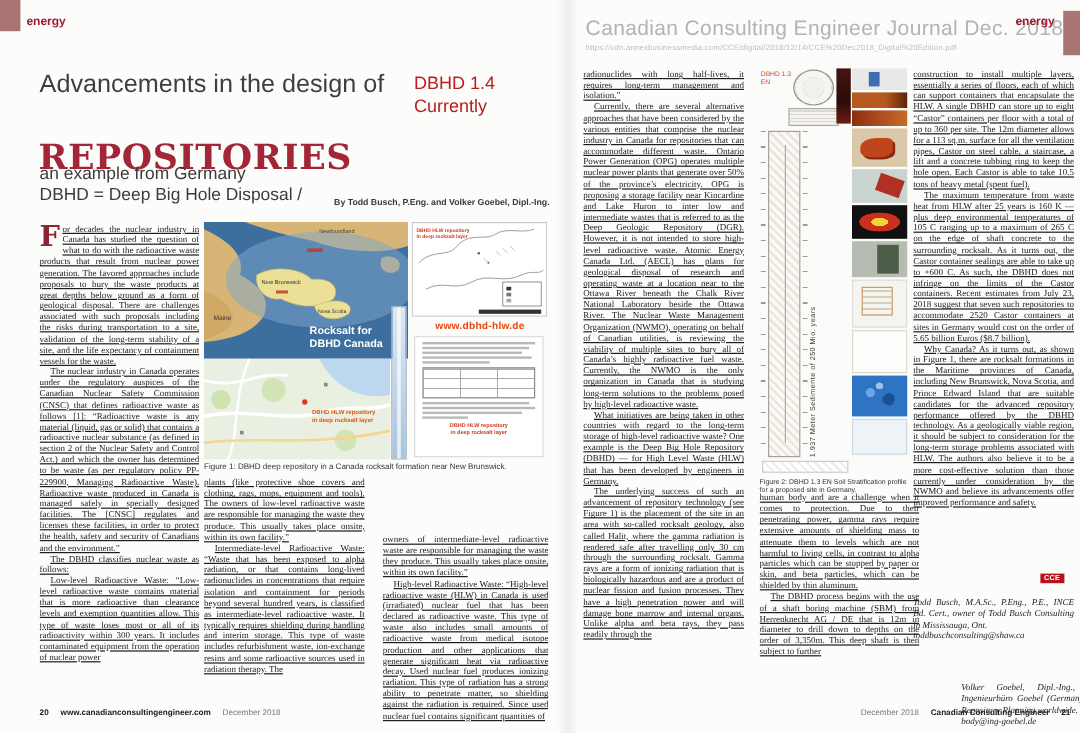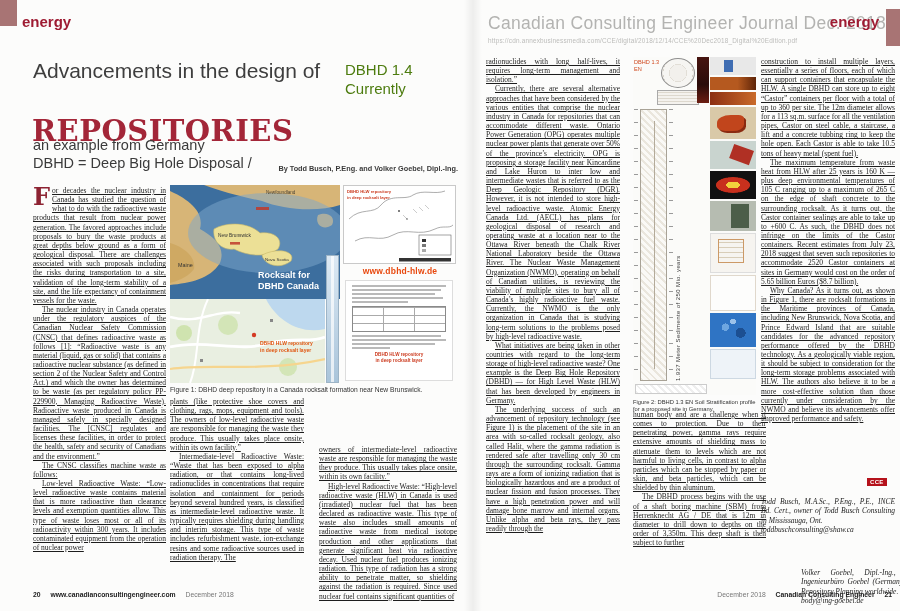--- a/index.html
+++ b/index.html
@@ -3,28 +3,28 @@
 <meta charset="utf-8">
 <style>
   html,body{margin:0;padding:0;background:#e8e8e6;}
   #spread{position:relative;width:900px;height:611px;background:#fcfcfb;overflow:hidden;
           font-family:"Liberation Sans",sans-serif;}
 
   
   .corner{position:absolute;background:#a87474;}
   #corner-l{left:0;top:0;width:17px;height:26px;}
   #corner-r{right:0;top:9px;width:14px;height:37px;}
-  .section-label{position:absolute;top:13px;font-weight:bold;font-size:15px;color:#9e1b32;}
+  .section-label{position:absolute;top:13px;font-weight:bold;font-size:10px;color:#9e1b32;}
   #sec-l{left:22px;} #sec-r{right:21px;}
   #journal-head{position:absolute;left:488px;top:13px;width:370px;color:#b3b3b1;}
   #journal-title{font-size:17.5px;letter-spacing:.3px;white-space:nowrap;}
   #journal-url{font-size:6.4px;color:#bcbcba;margin-top:3px;letter-spacing:.2px;white-space:nowrap;}
 
   
-  #watermark{position:absolute;left:345px;top:60px;color:#4d7c0f;font-size:15px;line-height:19px;}
+  #watermark{position:absolute;left:345px;top:60px;color:#b91c1c;font-size:15px;line-height:19px;}
   #kicker{position:absolute;left:33px;top:59px;font-size:21px;color:#3e3e3e;}
   .big-title{position:absolute;left:32px;font-family:"DejaVu Serif","Liberation Serif",serif;
              font-weight:bold;color:#a32638;font-size:29px;letter-spacing:.5px;}
   #title1{top:82px;} #title2{top:114px;}
   #subtitle{position:absolute;left:33px;top:136px;font-size:14.5px;color:#3b3b3b;line-height:18px;}
   #byline{position:absolute;left:240px;top:164px;width:218px;text-align:right;
           font-size:7.3px;font-weight:bold;color:#3a3a3a;}
 
   
   .col{position:absolute;font-family:"Liberation Serif",serif;font-size:7.5px;line-height:9.15px;
@@ -147,21 +147,21 @@
   <div class="big-title" id="title2">REPOSITORIES</div>
   <div id="subtitle">
     <div>an example from Germany</div>
     <div>DBHD = Deep Big Hole Disposal /</div>
   </div>
   <div id="byline">By Todd Busch, P.Eng. and Volker Goebel, Dipl.-Ing.</div>
 
   <div class="col" id="lp-col1">
       <p class="lead">For decades the nuclear industry in Canada has studied the question of what to do with the radioactive waste products that result from nuclear power generation. The favored approaches include proposals to bury the waste products at great depths below ground as a form of geological disposal. There are challenges associated with such proposals including the risks during transportation to a site, validation of the long-term stability of a site, and the life expectancy of containment vessels for the waste.</p>
       <p>The nuclear industry in Canada operates under the regulatory auspices of the Canadian Nuclear Safety Commission (CNSC) that defines radioactive waste as follows [1]: “Radioactive waste is any material (liquid, gas or solid) that contains a radioactive nuclear substance (as defined in section 2 of the Nuclear Safety and Control Act.) and which the owner has determined to be waste (as per regulatory policy PP-229900, Managing Radioactive Waste). Radioactive waste produced in Canada is managed safely in specially designed facilities. The [CNSC] regulates and licenses these facilities, in order to protect the health, safety and security of Canadians and the environment.”</p>
-      <p>The CNSC classifies machine waste as follows:</p>
+      <p>The DBHD classifies nuclear waste as follows:</p>
       <p>Low-level Radioactive Waste: “Low-level radioactive waste contains material that is more radioactive than clearance levels and exemption quantities allow. This type of waste loses most or all of its radioactivity within 300 years. It includes contaminated equipment from the operation of nuclear power</p>
     </div>
   <div class="col" id="lp-col2">
       <p class="cont">plants (like protective shoe covers and clothing, rags, mops, equipment and tools). The owners of low-level radioactive waste are responsible for managing the waste they produce. This usually takes place onsite, within its own facility.”</p>
       <p>Intermediate-level Radioactive Waste: “Waste that has been exposed to alpha radiation, or that contains long-lived radionuclides in concentrations that require isolation and containment for periods beyond several hundred years, is classified as intermediate-level radioactive waste. It typically requires shielding during handling and interim storage. This type of waste includes refurbishment waste, ion-exchange resins and some radioactive sources used in radiation therapy. The</p>
     </div>
   <div class="col" id="lp-col3">
       <p class="cont">owners of intermediate-level radioactive waste are responsible for managing the waste they produce. This usually takes place onsite, within its own facility.”</p>
       <p>High-level Radioactive Waste: “High-level radioactive waste (HLW) in Canada is used (irradiated) nuclear fuel that has been declared as radioactive waste. This type of waste also includes small amounts of radioactive waste from medical isotope production and other applications that generate significant heat via radioactive decay. Used nuclear fuel produces ionizing radiation. This type of radiation has a strong ability to penetrate matter, so shielding against the radiation is required. Since used nuclear fuel contains significant quantities of</p>
     </div>

